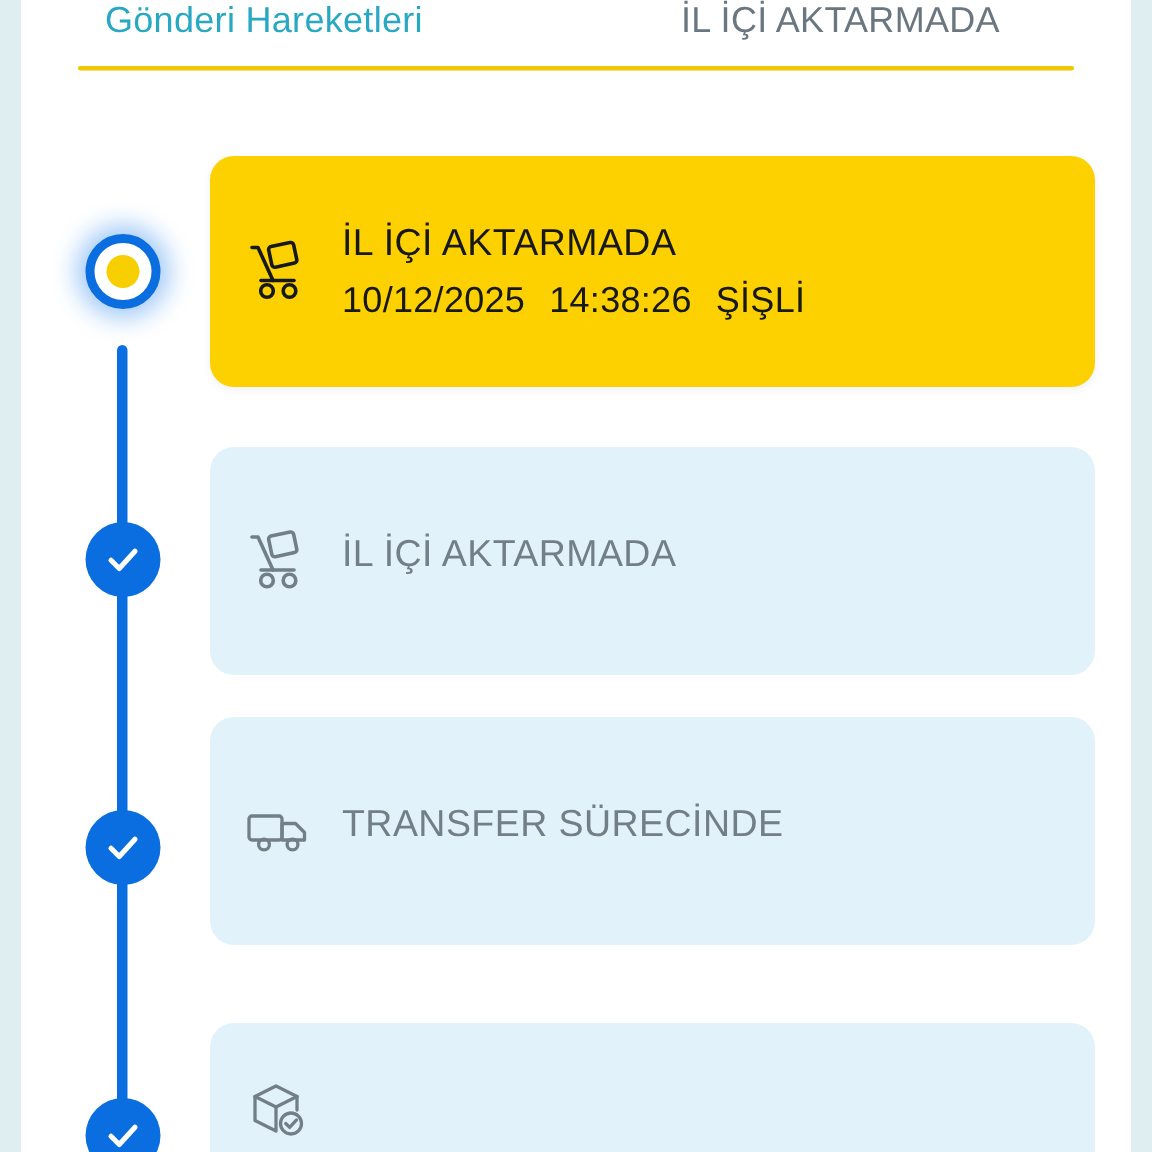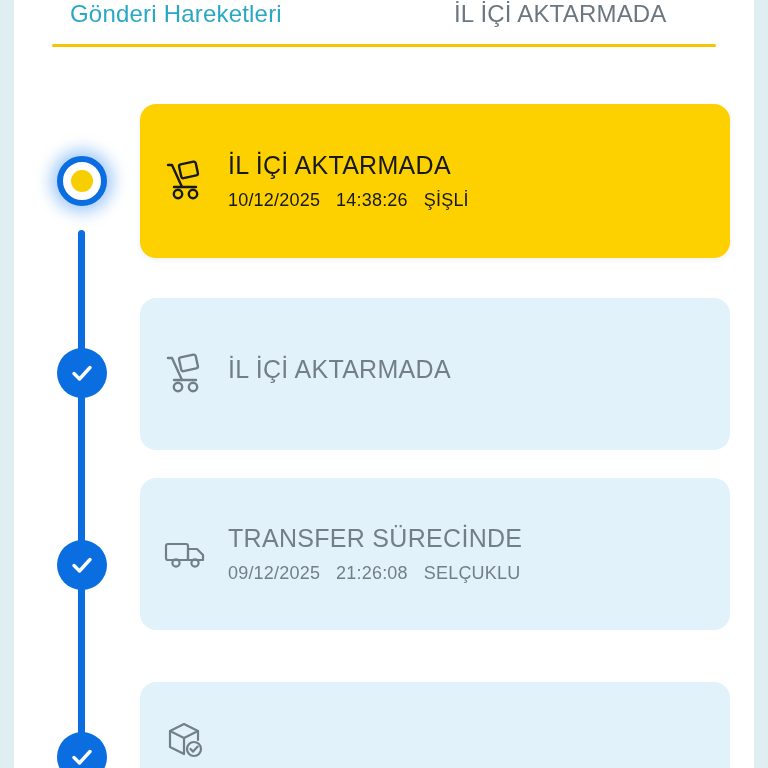--- a/index.html
+++ b/index.html
@@ -163,21 +163,21 @@
   .status {
     font-size: 25px;
     letter-spacing: 0.3px;
     margin-bottom: 10px;
     white-space: nowrap;
   }
   .card.active .status { color: #16181a; }
   .card.past .status { color: #737f88; }
 
   .meta {
-    font-size: 18px;
+    font-size: 24px;
     letter-spacing: 0.2px;
     white-space: nowrap;
   }
   .card.active .meta { color: #16181a; }
   .card.past .meta { color: #737f88; }
 
   .meta span { display: inline-block; }
   .meta .sp-1 { width: 16px; }
   .meta .sp-2 { width: 16px; }
 </style>
@@ -271,23 +271,20 @@
               <g fill="none" stroke="#737f88" stroke-width="2.2" stroke-linecap="round" stroke-linejoin="round">
                 <rect x="4" y="10" width="22" height="16" rx="2"></rect>
                 <path d="M26 15 h9 l6 6 v5 h-15 z"></path>
                 <circle cx="14" cy="29" r="3.6"></circle>
                 <circle cx="33" cy="29" r="3.6"></circle>
               </g>
             </svg>
           </div>
           <div class="card-text">
             <div class="status">TRANSFER SÜRECİNDE</div>
-            <div class="meta">
-              <span>09/12/2025</span><span class="sp-1"></span><span>21:26:08</span><span class="sp-2"></span><span>SELÇUKLU</span>
-            </div>
           </div>
         </div>
       </div>
 
       <div class="card past" style="top:630px; height:152px;">
         <div class="card-inner" style="align-items:flex-start; padding-top:34px;">
           <div class="card-icon">
             <svg width="48" height="48" viewBox="0 0 48 48" aria-hidden="true">
               <g fill="none" stroke="#737f88" stroke-width="2.2" stroke-linecap="round" stroke-linejoin="round">
                 <path d="M8 15 L22 8 L36 15 L22 22 Z"></path>

